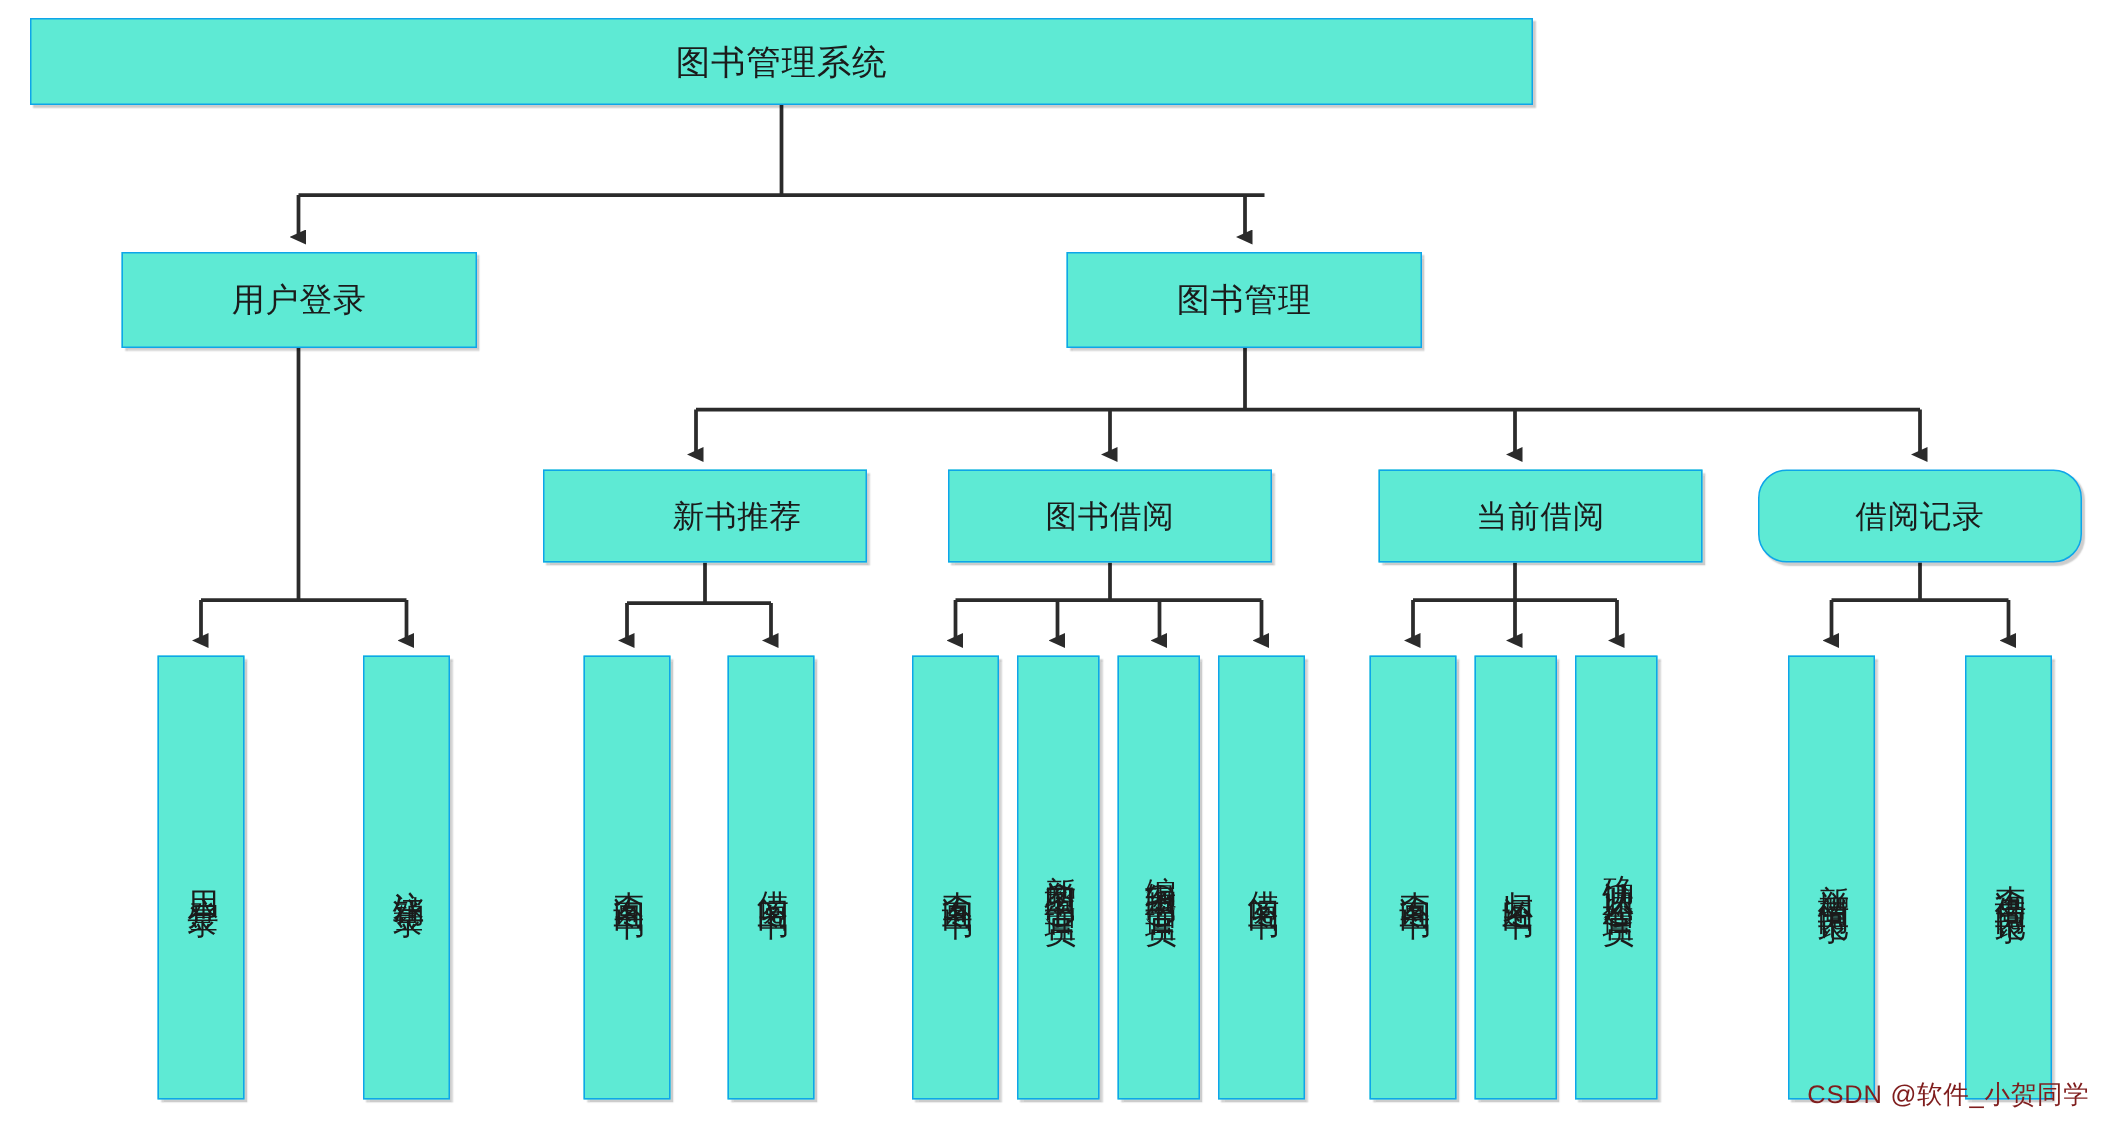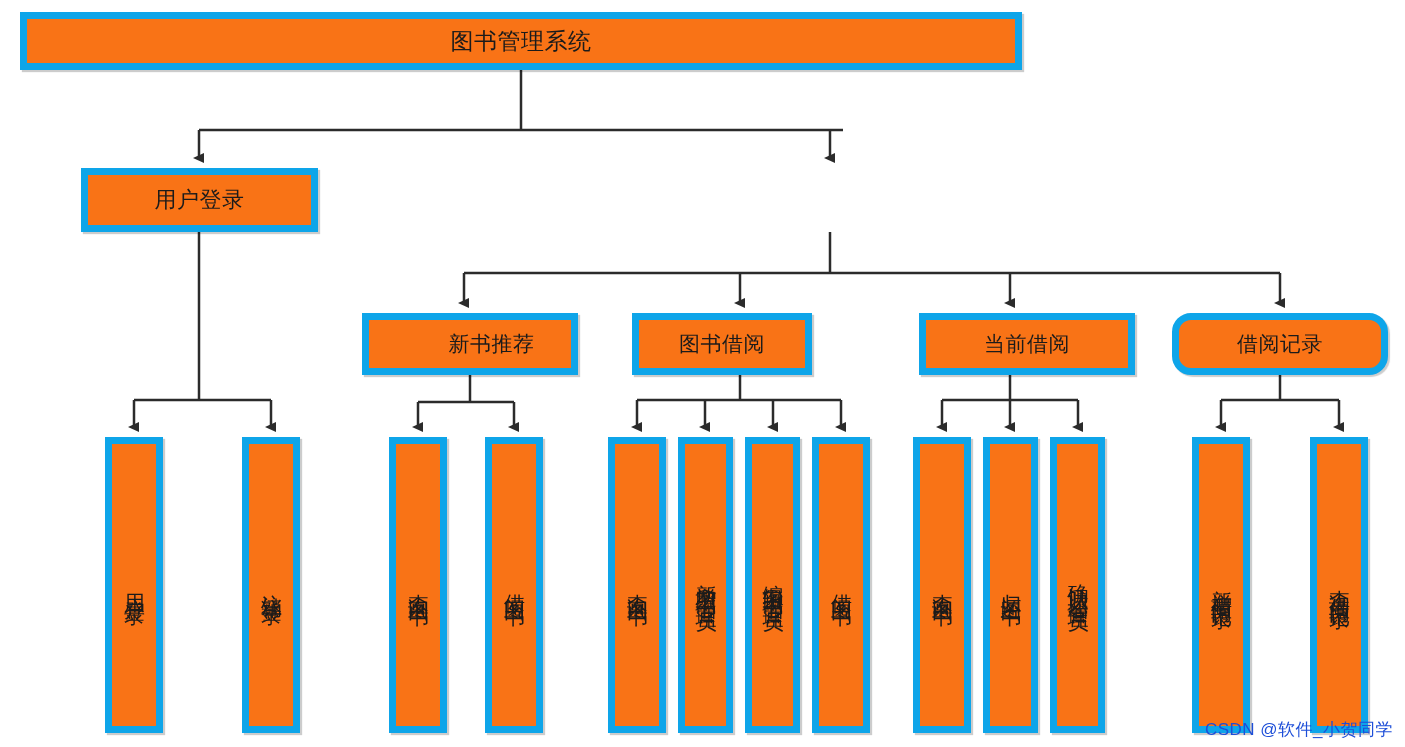--- a/index.html
+++ b/index.html
@@ -21,22 +21,22 @@
     position: absolute;
     left: 0;
     top: 0;
     width: 1405px;
     height: 747px;
     pointer-events: none;
   }
   .node {
     position: absolute;
     box-sizing: border-box;
-    border: 7px solid #0ea5e9;
-    background: #f97316;
+    border: 1px solid #0ea5e9;
+    background: #5eead4;
     box-shadow: 2px 2px 1px rgba(0,0,0,0.20);
     display: flex;
     align-items: center;
     justify-content: center;
     color: #1b1b1b;
     z-index: 2;
     text-align: right;
   }
   .node .label {
     white-space: nowrap;
@@ -57,21 +57,21 @@
     line-height: 1.18;
     letter-spacing: 4px;
     white-space: nowrap;
     display: block;
   }
   #watermark {
     position: absolute;
     right: 12px;
     bottom: 6px;
     font-size: 17px;
-    color: #1d4ed8;
+    color: #7f1d1d;
     z-index: 5;
     white-space: nowrap;
     letter-spacing: 0.5px;
   }
 </style>
 </head>
 <body>
 
 <div id="canvas">
 
@@ -125,25 +125,28 @@
     </g>
   </svg>
 
   <div class="node root" style="left:20px; top:12px; width:1002px; height:58px;">
     <span class="label">图书管理系统</span>
   </div>
 
   <div class="node level2" style="left:81px; top:168px; width:237px; height:64px;">
     <span class="label">用户登录</span>
   </div>
+  <div class="node level2" style="left:711px; top:168px; width:237px; height:64px;">
+    <span class="label">图书管理</span>
+  </div>
 
   <div class="node level3" style="left:362px; top:313px; width:216px; height:62px;padding-left:43px;">
     <span class="label">新书推荐</span>
   </div>
-  <div class="node level3" style="left:632px; top:313px; width:180px; height:62px;">
+  <div class="node level3" style="left:632px; top:313px; width:216px; height:62px;">
     <span class="label">图书借阅</span>
   </div>
   <div class="node level3" style="left:902px; top:313px; width:216px; height:62px;margin-left:17px;">
     <span class="label">当前借阅</span>
   </div>
   <div class="node level3" style="left:1172px; top:313px; width:216px; height:62px;border-radius:19px;">
     <span class="label">借阅记录</span>
   </div>
 
   <div class="node leaf" style="left:105px; top:437px; width:58px; height:296px;">

